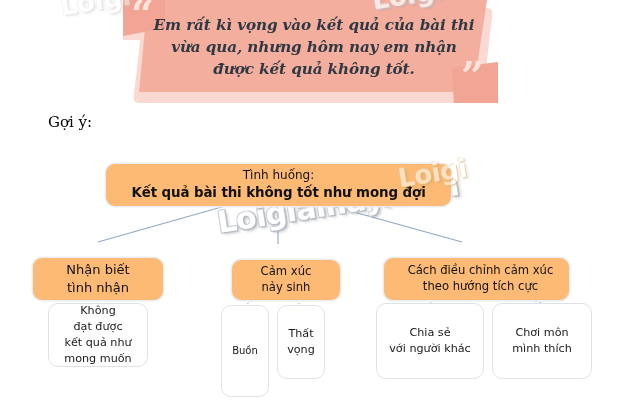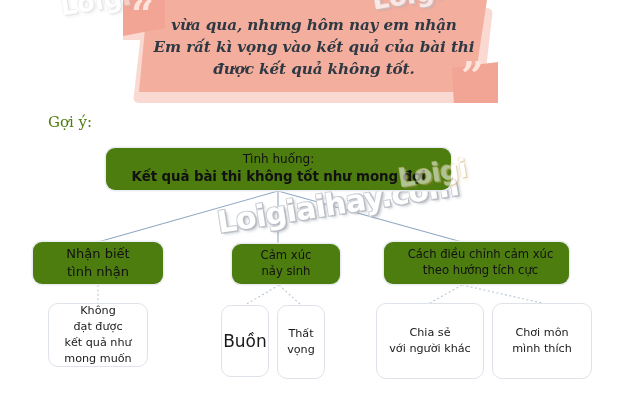--- a/index.html
+++ b/index.html
@@ -119,40 +119,41 @@
     letter-spacing: -0.1px;
   }
 
   
   .goi-y {
     position: absolute;
     left: 48px;
     top: 113px;
     font-family: "DejaVu Serif", serif;
     font-size: 15px;
-    color: #4d7c0f;
+    color: #000000;
   }
 
   
   .node {
     position: absolute;
     box-sizing: border-box;
     display: flex;
     flex-direction: column;
     align-items: center;
     justify-content: center;
     text-align: center;
     z-index: 4;
   }
   .node-yellow {
-    background: #4d7c0f;
+    background: #fdba74;
     border-radius: 9px;
     box-shadow: 0 0 0 1.5px #E9EDF2;
     color: #111111;
     font-family: "DejaVu Sans", sans-serif;
+    margin-top: 16px;
   }
   .node-white {
     background: #ffffff;
     border-radius: 10px;
     border: 1.3px solid #DEE3EA;
     color: #1a1a1a;
     font-family: "DejaVu Sans", sans-serif;
   }
   .node-line { display: block; white-space: nowrap; }
 
@@ -164,21 +165,21 @@
   #node-root .title-sub { font-weight: 400; font-size: 12px; }
   #node-root .title-main { font-weight: 700; font-size: 13.4px; letter-spacing: -0.1px; }
 
   
   #node-b1 { left: 33px;  top: 242px; width: 130px; height: 42px; font-size: 13px; line-height: 1.38; }
   #node-b2 { left: 232px; top: 244px; width: 108px;  height: 40px; font-size: 11.6px; line-height: 1.38; }
   #node-b3 { left: 384px; top: 242px; width: 185px; height: 42px; font-size: 11.6px; line-height: 1.38; padding-left: 8px; }
 
   
   #node-l1 { left: 48px;  top: 303px; width: 100px; height: 64px; font-size: 11.2px; line-height: 1.44; }
-  #node-l2 { left: 221px; top: 305px; width: 48px;  height: 72px; font-size: 17px; line-height: 1.44; }
+  #node-l2 { left: 221px; top: 305px; width: 48px;  height: 92px; font-size: 10px; line-height: 1.44; }
   #node-l3 { left: 277px; top: 305px; width: 48px;  height: 74px; font-size: 11.2px; line-height: 1.44; }
   #node-l4 { left: 376px; top: 303px; width: 108px; height: 76px; font-size: 11.2px; line-height: 1.44; }
   #node-l5 { left: 492px; top: 303px; width: 100px; height: 76px; font-size: 11.2px; line-height: 1.44; }
 
   
   #connectors {
     position: absolute;
     left: 0; top: 0;
     width: 626px; height: 402px;
     z-index: 2;
@@ -253,22 +254,22 @@
     <div class="banner-shadow"></div>
     <div class="banner-shadow left-tab"></div>
     <div class="banner-main"></div>
     <div class="banner-tab-left"></div>
     <div class="banner-tab-right"></div>
 
     <div class="quote-glyph quote-open">“</div>
     <div class="quote-glyph quote-close">”</div>
 
     <div class="banner-text">
+      <span class="node-line">Em rất kì vọng vào kết quả của bài thi</span>
       <span class="node-line">vừa qua, nhưng hôm nay em nhận</span>
-      <span class="node-line">Em rất kì vọng vào kết quả của bài thi</span>
       <span class="node-line">được kết quả không tốt.</span>
     </div>
   </div>
 
   <div class="goi-y">Gợi ý:</div>
 
   <svg id="connectors" viewBox="0 0 626 402" xmlns="http://www.w3.org/2000/svg">
 
     <line x1="278" y1="191" x2="98" y2="242" stroke="#8FA8C4" stroke-width="1.1"></line>
 

